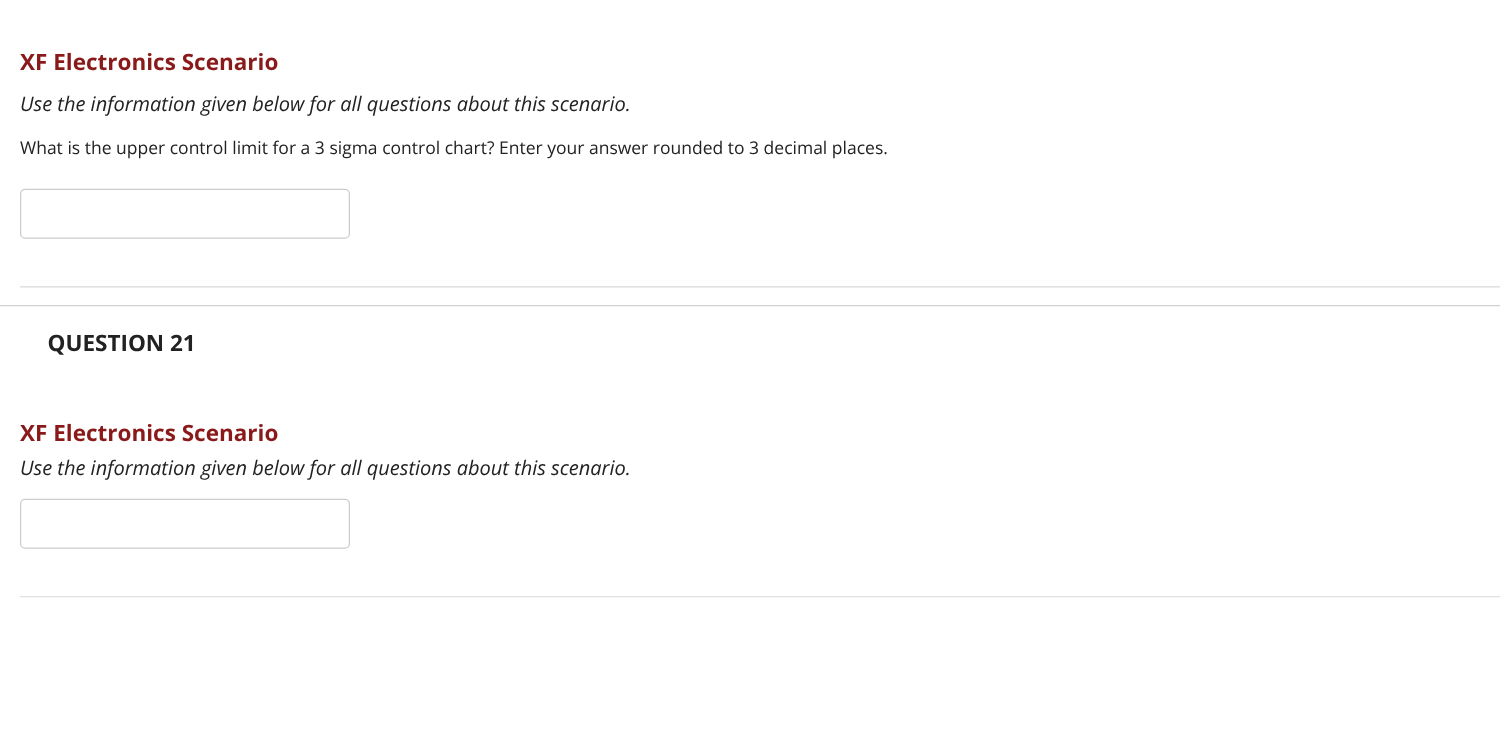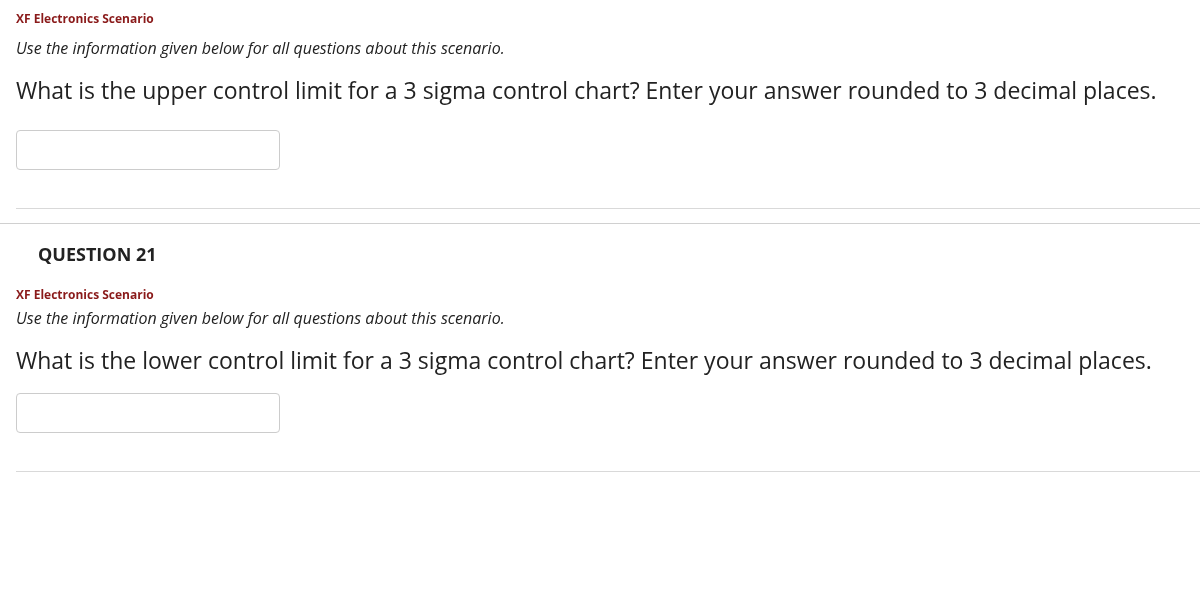--- a/index.html
+++ b/index.html
@@ -13,30 +13,31 @@
       color: #222;
       background: #fff;
       width: 1200px;
     }
     .question-block {
       padding: 10px 16px 18px 16px;
     }
     .scenario-title {
       color: #8a1a1a;
       font-weight: 700;
-      font-size: 12px;
+      font-size: 18px;
       margin-bottom: 10px;
+      margin-top: 28px;
     }
     .scenario-instruction {
       font-style: italic;
       font-size: 16px;
       margin-bottom: 14px;
     }
     .question-text {
-      font-size: 23px;
+      font-size: 14px;
       margin-bottom: 22px;
       line-height: 1.5;
     }
     .answer-input {
       width: 264px;
       height: 40px;
       border: 1px solid #ccc;
       border-radius: 4px;
       padding: 6px 10px;
       font-size: 16px;
@@ -86,17 +87,16 @@
 </div>
 
 <hr class="divider-light">
 <hr class="divider-full">
 
 <div class="question-header">QUESTION 21</div>
 
 <div class="second-block">
   <div class="scenario-title">XF Electronics Scenario</div>
   <div class="scenario-instruction">Use the information given below for all questions about this scenario.</div>
-  <div class="question-text">What is the lower control limit for a 3 sigma control chart? Enter your answer rounded to 3 decimal places.</div>
   <input type="text" class="answer-input" value="" style="">
 </div>
 
 <hr class="bottom-divider">
 
 </body></html>

